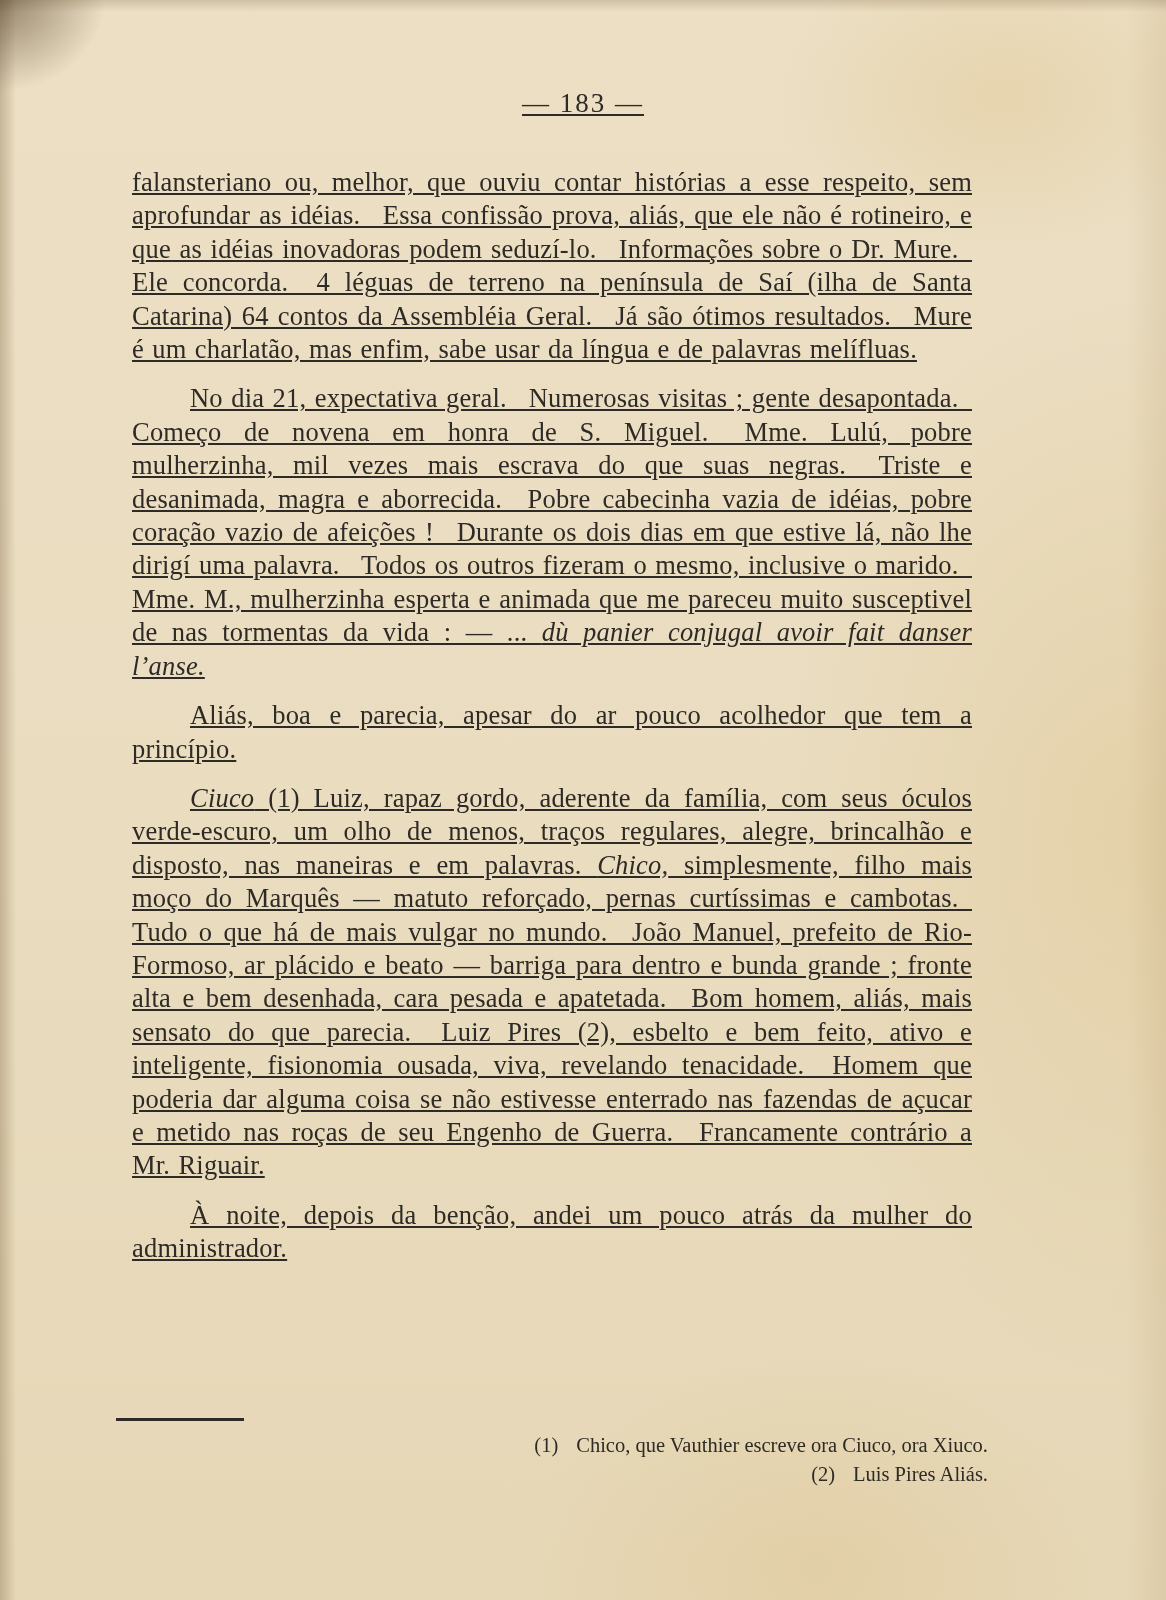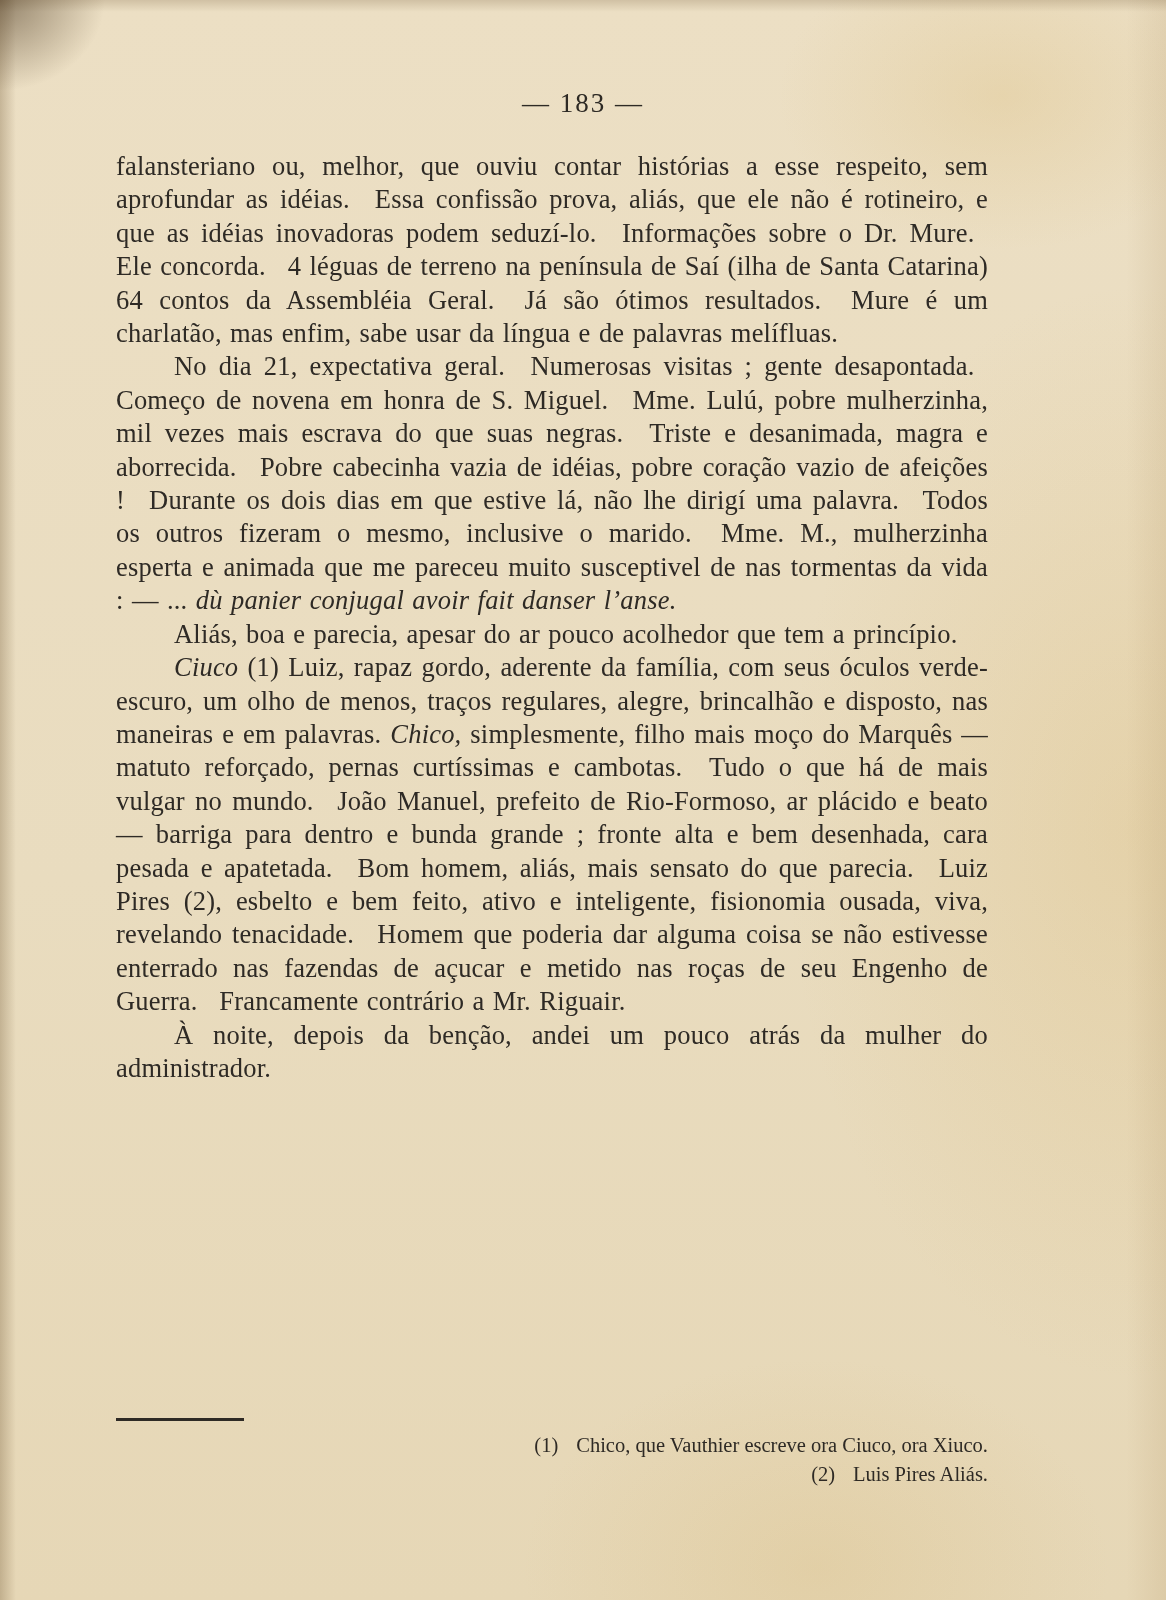--- a/index.html
+++ b/index.html
@@ -26,33 +26,34 @@
       linear-gradient(180deg, #ecdfc4 0%, #e9dcbf 55%, #e6d7b6 100%);
   }
   .page-number {
     position: absolute;
     top: 88px;
     left: 0;
     width: 100%;
     text-align: center;
     font-size: 27px;
     letter-spacing: 2px;
+    text-decoration: underline;
   }
   .text-block {
     position: absolute;
     left: 116px;
     top: 150px;
     width: 872px;
     font-size: 26.5px;
     line-height: 33.4px;
     text-align: justify;
     letter-spacing: 0.2px;
     word-spacing: 1.5px;
   }
-  .para { margin: 0; }
+  .para { margin: 16px; text-decoration: underline; }
   .para.indent { text-indent: 58px; }
   .italic { font-style: italic; }
   .footnotes {
     position: absolute;
     left: 116px;
     top: 1418px;
     width: 872px;
     font-size: 20.5px;
     line-height: 29px;
     text-align: right;

